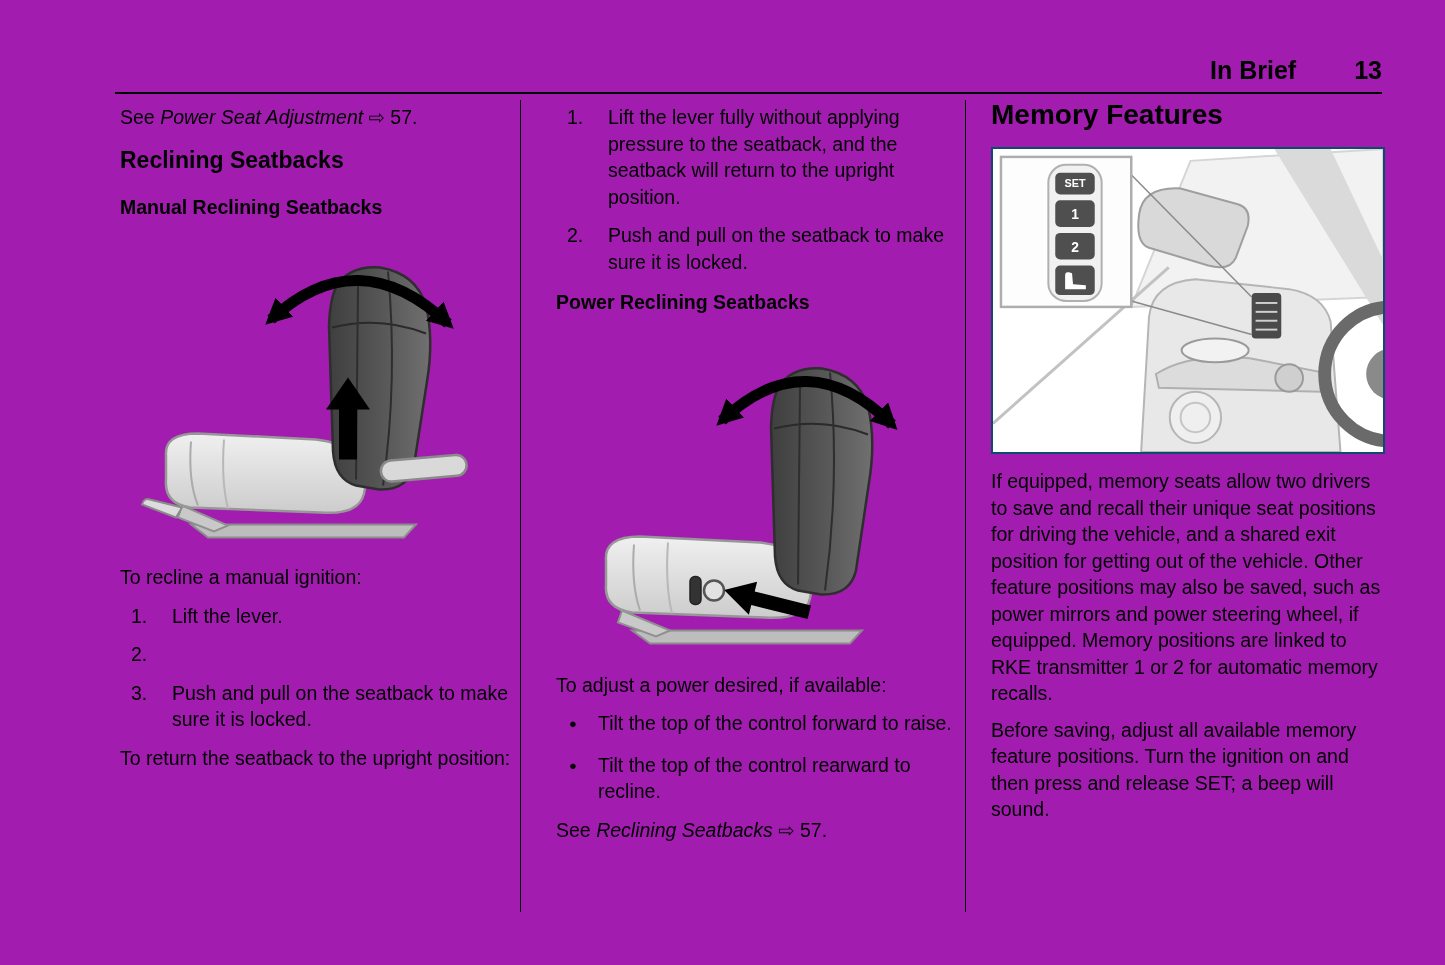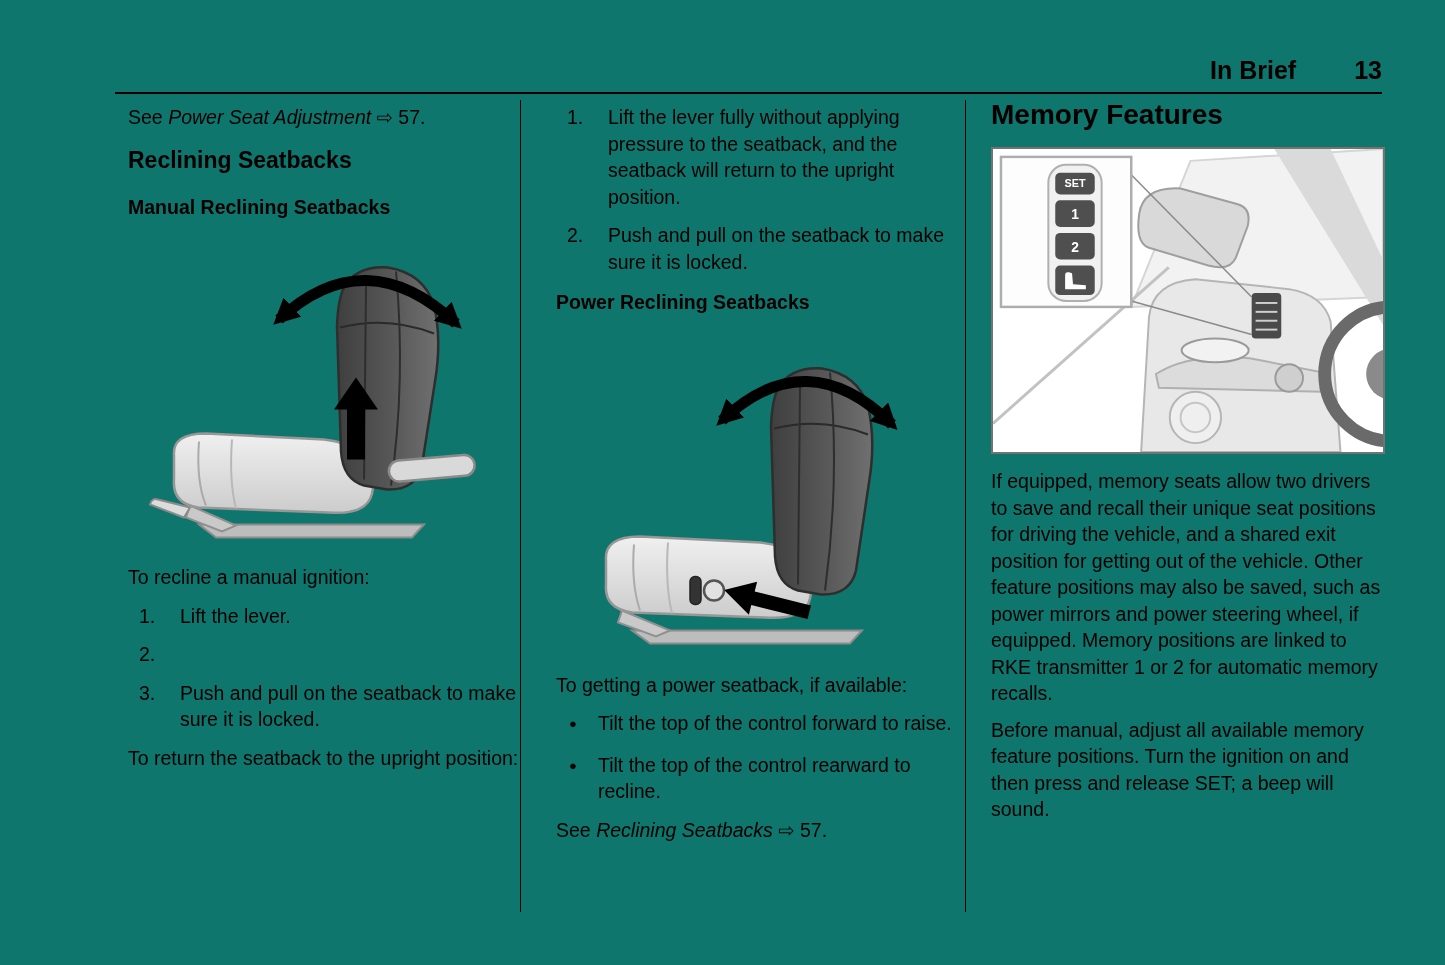--- a/index.html
+++ b/index.html
@@ -1,44 +1,44 @@
 <!DOCTYPE html>
 <html><head>
 <meta charset="utf-8">
 <style>
   * { margin:0; padding:0; box-sizing:border-box; }
   html,body { background:#ffffff; }
   body { font-family:"Liberation Sans", sans-serif; color:#000; }
-  .page { position:relative; width:1445px; height:965px; background:#0f766e; overflow:hidden; }
+  .page { position:relative; width:1445px; height:965px; background:#a21caf; overflow:hidden; }
 
   
   .header-row { position:absolute; top:56px; left:115px; width:1267px;
                 display:flex; justify-content:flex-end; gap:58px;
                 font-size:25px; font-weight:700; line-height:28px; }
   .header-rule { position:absolute; top:92px; left:115px; width:1267px; height:2px; background:#000; }
 
   
   .vdiv { position:absolute; top:100px; width:1px; height:812px; background:#000; }
   .vdiv-1 { left:520px; }
   .vdiv-2 { left:965px; }
 
   
   .col { position:absolute; font-size:19.5px; line-height:26.5px; }
-  .col-1 { left:128px; top:104px; width:392px; }
+  .col-1 { left:120px; top:104px; width:392px; }
   .col-2 { left:556px; top:104px; width:398px; }
   .col-3 { left:991px; top:99px;  width:394px; }
 
   .ref { margin-bottom:15px; }
   .ref .italic { font-style:italic; }
 
   h2.section-heading { font-size:23px; line-height:28px; font-weight:700; margin:3px 0 20px; }
   h3.sub-heading { font-size:19.5px; line-height:26px; font-weight:700; margin:0 0 6px; }
 
   figure.seat-fig { margin:8px 0 12px; text-align:center; }
-  figure.memory-fig { margin:16px 0 14px; border:2px solid #737373; background:#fff; }
+  figure.memory-fig { margin:16px 0 14px; border:2px solid #0c4a6e; background:#fff; }
   figure.memory-fig svg { display:block; }
 
   .intro { margin:8px 0 12px; }
   .outro { margin-top:2px; }
 
   .steps .step { display:flex; padding-left:11px; margin-bottom:12px; }
   .steps .step-num { width:41px; flex:none; }
   .steps .step-text { flex:1; }
 
   .bullets .bullet { display:flex; padding-left:13px; margin-bottom:12px; }
@@ -174,21 +174,21 @@
 
         <path d="M150 96 Q235 16 320 100" fill="none" stroke="#000" stroke-width="11" marker-start="url(#ah2)" marker-end="url(#ah2)"></path>
 
         <rect x="118" y="252" width="11" height="28" rx="5" fill="#333" stroke="#222" stroke-width="1.5"></rect>
         <circle cx="142" cy="266" r="10" fill="#e2e2e2" stroke="#555" stroke-width="2.5"></circle>
 
         <polygon points="0,16 30,0 30,10 88,10 88,24 30,24 30,34" fill="#000" transform="translate(156,250) rotate(14)"></polygon>
       </svg>
     </figure>
 
-    <p class="intro">To getting a power seatback, if available:</p>
+    <p class="intro">To adjust a power desired, if available:</p>
 
     <ul class="bullets" style="list-style:none;">
       <li class="bullet">
         <span class="bullet-dot"></span>
         <span class="bullet-text">Tilt the top of the control forward to raise.</span>
       </li>
       <li class="bullet">
         <span class="bullet-dot"></span>
         <span class="bullet-text">Tilt the top of the control rearward to recline.</span>
       </li>
@@ -242,16 +242,16 @@
         <rect x="63" y="52" width="40" height="27" rx="5" fill="#4f4f4f"></rect>
         <text x="83" y="71" font-size="14" font-weight="bold" fill="#ffffff" text-anchor="middle" font-family="Liberation Sans, sans-serif">1</text>
         <rect x="63" y="85" width="40" height="27" rx="5" fill="#4f4f4f"></rect>
         <text x="83" y="104" font-size="14" font-weight="bold" fill="#ffffff" text-anchor="middle" font-family="Liberation Sans, sans-serif">2</text>
         <rect x="63" y="118" width="40" height="30" rx="5" fill="#4f4f4f"></rect>
         <path d="M73 142 L73 128 Q73 124 77 125 L80 126 L81 137 L94 138 L94 142 Z" fill="#ffffff"></path>
       </svg>
     </figure>
 
     <p class="para">If equipped, memory seats allow two drivers to save and recall their unique seat positions for driving the vehicle, and a shared exit position for getting out of the vehicle. Other feature positions may also be saved, such as power mirrors and power steering wheel, if equipped. Memory positions are linked to RKE transmitter 1 or 2 for automatic memory recalls.</p>
-    <p class="para">Before manual, adjust all available memory feature positions. Turn the ignition on and then press and release SET; a beep will sound.</p>
+    <p class="para">Before saving, adjust all available memory feature positions. Turn the ignition on and then press and release SET; a beep will sound.</p>
   </section>
 
 </div>
 
 </body></html>

